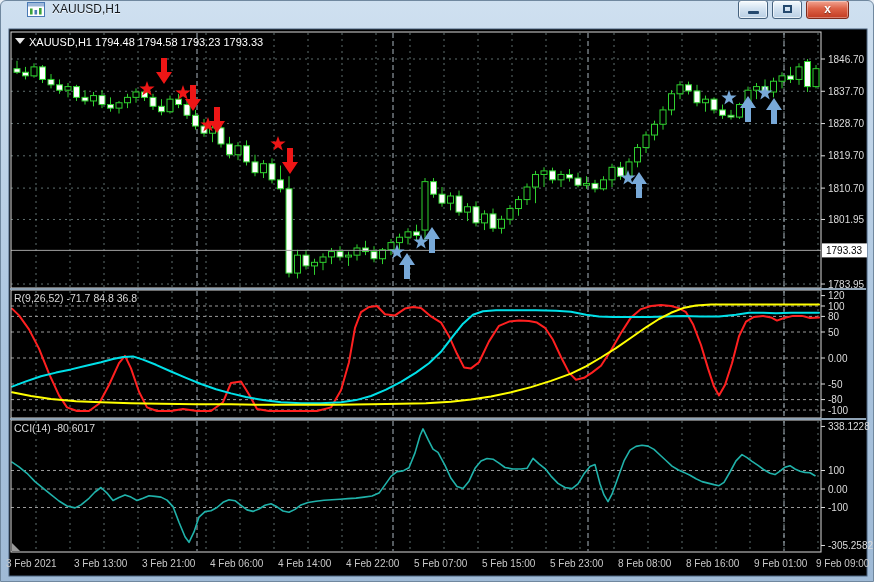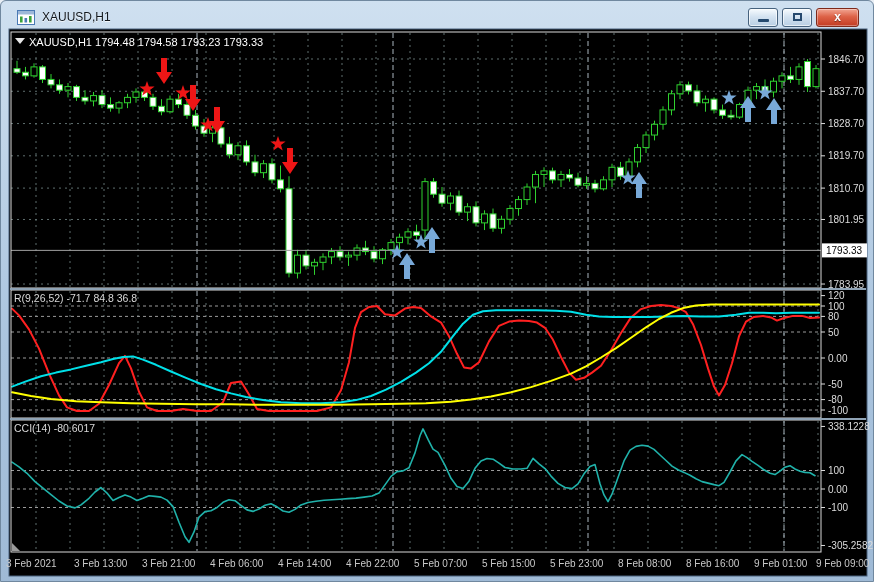--- a/index.html
+++ b/index.html
@@ -3,21 +3,21 @@
 <meta charset="utf-8">
 <style>
   html,body{margin:0;padding:0;background:#e8eef5;}
   *{box-sizing:border-box;}
   .win{
     position:relative;width:874px;height:582px;
     font-family:"Liberation Sans",sans-serif;
     background:linear-gradient(#cfe0f0,#aac4de 60%,#9fbad6);
     border:1px solid #70889f;border-radius:6px 6px 0 0;overflow:hidden;
   }
-  .titlebar{position:absolute;top:8px;left:0;right:0;height:16px;display:flex;align-items:center;padding:0 12px;z-index:3;}
+  .titlebar{position:absolute;top:0;left:0;right:0;height:16px;display:flex;align-items:center;padding:0 22px;z-index:3;}
   .app-icon{width:18px;height:15px;margin-left:4px;flex:0 0 auto;}
   .title{font-size:12px;color:#10161c;margin-left:7px;text-shadow:0 1px 0 rgba(255,255,255,.7);}
   .controls{margin-left:auto;display:flex;gap:4px;align-items:center;padding-right:2px;}
   .btn{height:19px;width:30px;border:1px solid #46627e;border-radius:3px;
        background:linear-gradient(#f6fbfe,#d4e3f1 45%,#b9cfe4);
        display:flex;align-items:center;justify-content:center;
        box-shadow:inset 0 0 0 1px rgba(255,255,255,.65);}
   .btn.close{width:43px;background:linear-gradient(#f2a693,#dd6247 45%,#c23b22);border-color:#7e2a1b;box-shadow:inset 0 0 0 1px rgba(255,255,255,.35);}
   .glyph-min{width:11px;height:3px;background:#25496e;border-radius:1px;margin-top:7px;}
   .glyph-restore{width:9px;height:8px;border:2px solid #25496e;background:transparent;}

